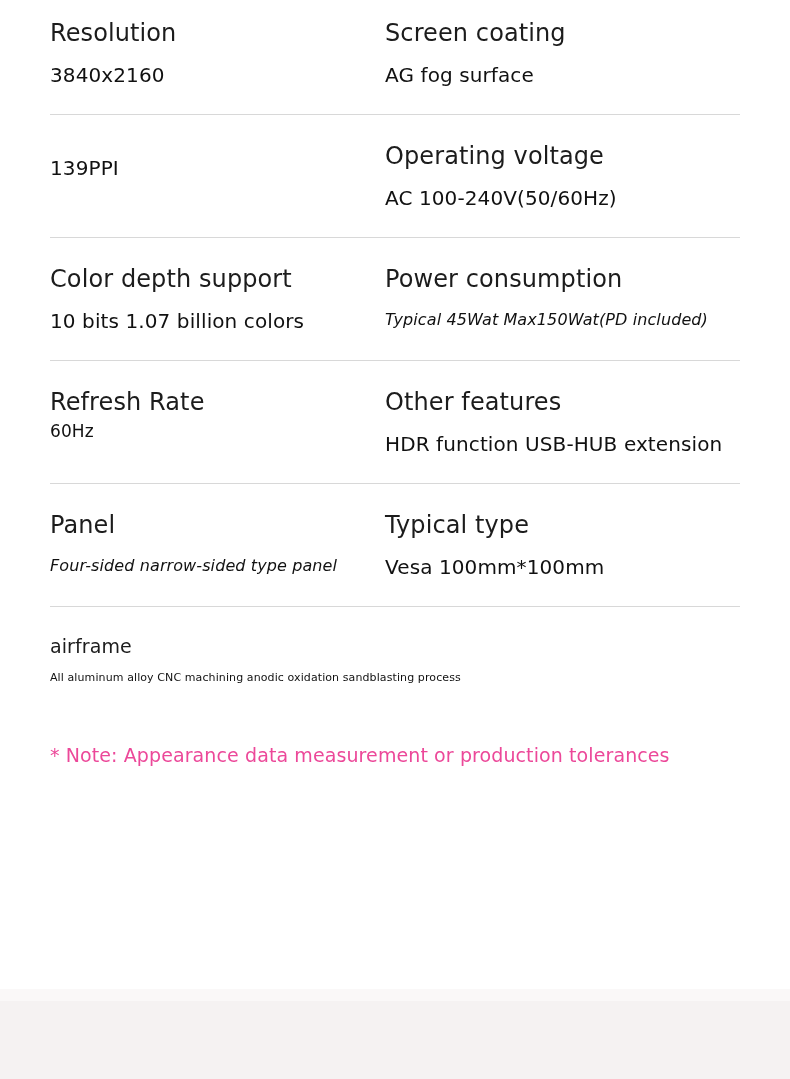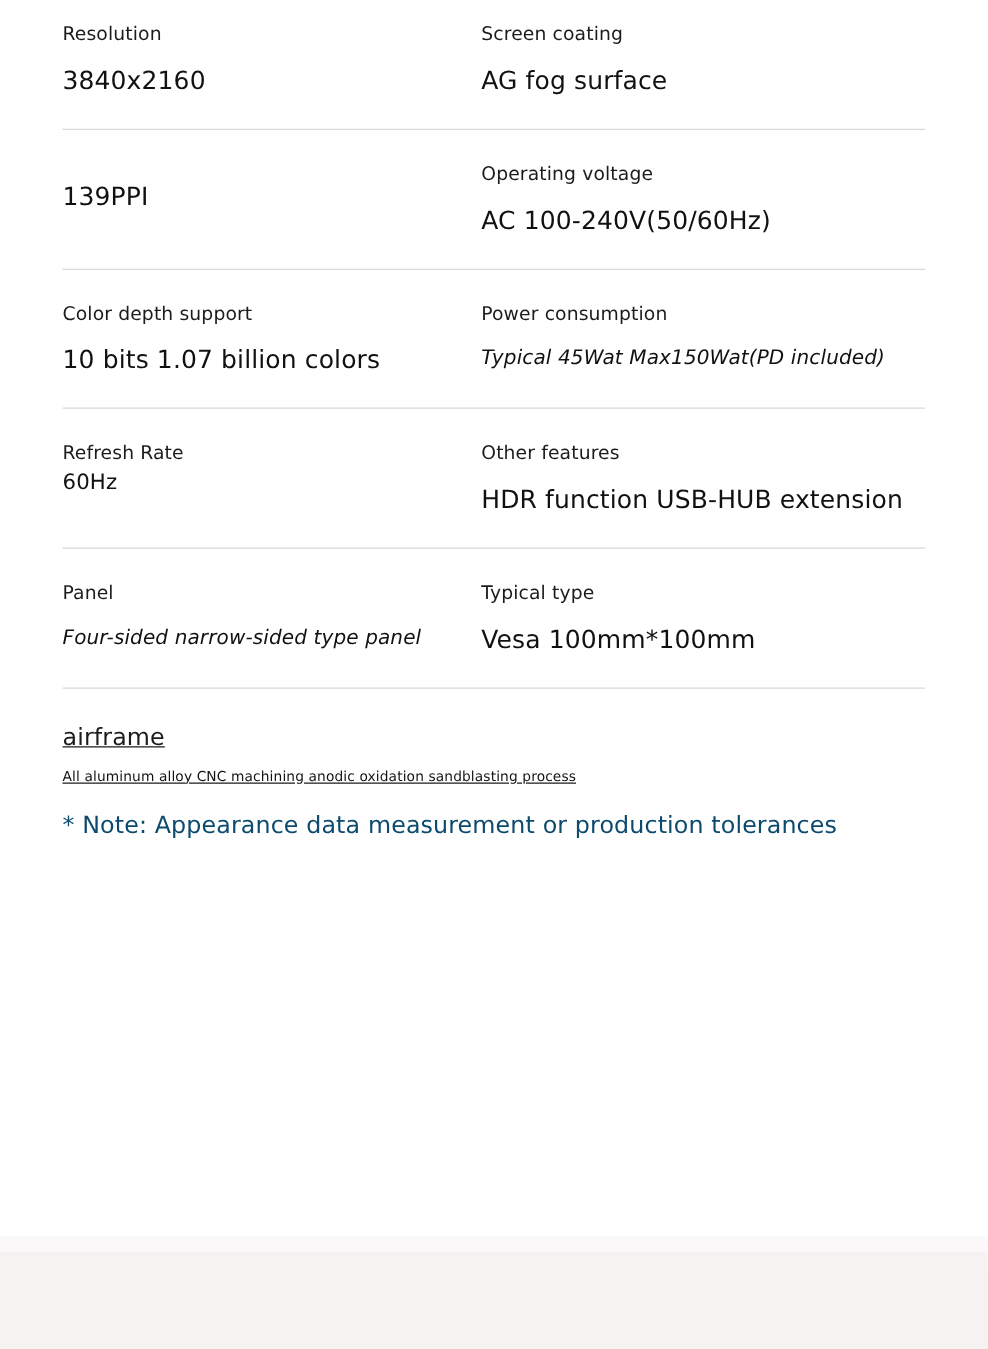--- a/index.html
+++ b/index.html
@@ -35,21 +35,21 @@
     box-sizing: border-box;
   }
   .spec-cell.left {
     width: 335px;
     flex: 0 0 335px;
   }
   .spec-cell.right {
     flex: 1 1 auto;
   }
   .spec-label {
-    font-size: 15px;
+    font-size: 24px;
     line-height: 1.25;
     color: #1c1c1c;
     letter-spacing: 0.1px;
   }
   .spec-value {
     font-size: 20px;
     line-height: 1.3;
     color: #111111;
     margin-top: 14px;
     letter-spacing: 0.1px;
@@ -69,33 +69,32 @@
     width: 100%;
     margin: 0;
   }
   
   .pad-top-18 { padding-top: 18px; }
   .pad-bot-26 { padding-bottom: 26px; }
   .pad-top-26 { padding-top: 26px; }
 
   .full-row {
     padding-top: 28px;
-    text-decoration: underline;
   }
   .full-row .spec-label {
     font-size: 19px;
   }
   .full-row .spec-value {
     font-size: 11px;
     margin-top: 12px;
   }
   .note {
-    margin-top: 20px;
+    margin-top: 59px;
     font-size: 19px;
-    color: #0c4a6e;
+    color: #ec4899;
     letter-spacing: 0.1px;
   }
   .bottom-band {
     position: absolute;
     left: 0;
     right: 0;
     bottom: 0;
     height: 78px;
     background: #f5f2f2;
   }

